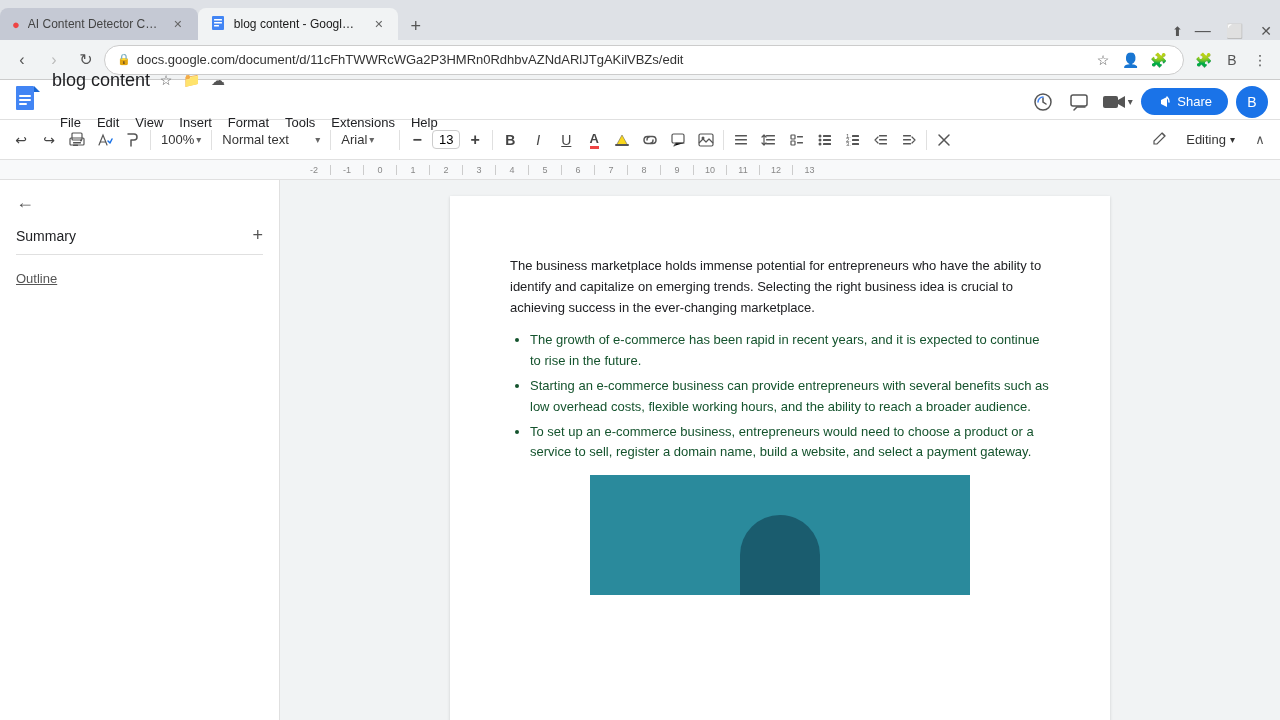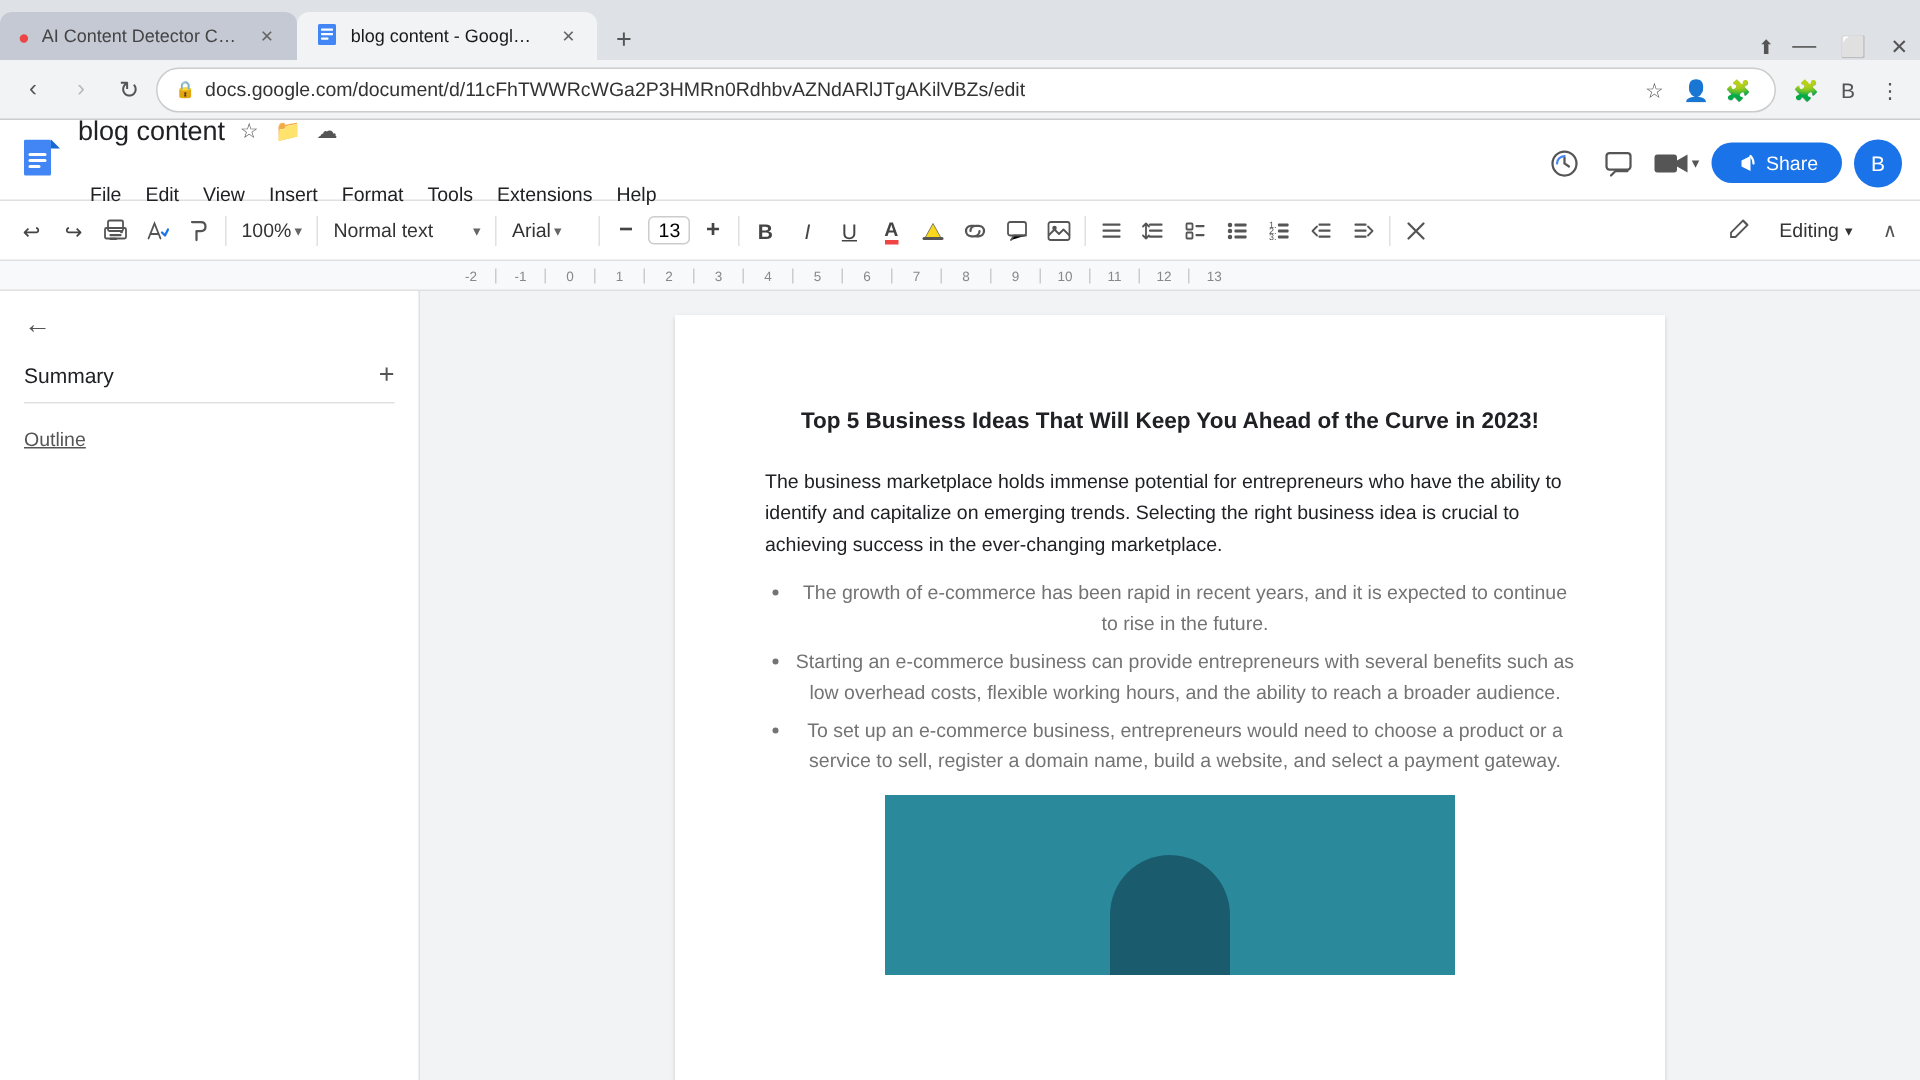--- a/index.html
+++ b/index.html
@@ -61,21 +61,21 @@
     .sidebar-hint { font-size: 12px; color: #888; line-height: 1.4; }
 
     
     .doc-scroll { flex: 1; overflow-y: auto; background: #f1f3f4; padding: 16px 0; display: flex; justify-content: center; }
     .doc-page { background: white; width: 660px; min-height: 860px; padding: 60px 60px 60px 60px; box-shadow: 0 1px 3px rgba(0,0,0,0.15); position: relative; }
 
     .doc-title { text-align: center; font-size: 15px; font-weight: bold; color: #202124; margin-bottom: 20px; line-height: 1.4; }
     .doc-heading1 { font-size: 15px; font-weight: bold; color: #202124; margin: 20px 0 10px 0; }
     .doc-body { font-size: 13px; color: #202124; line-height: 1.6; margin-bottom: 12px; }
     .doc-list { padding-left: 20px; margin-bottom: 12px; }
-    .doc-list li { font-size: 13px; color: #737373; line-height: 1.6; margin-bottom: 4px; list-style-type: disc; text-align: center; }
+    .doc-list li { font-size: 13px; color: #14532d; line-height: 1.6; margin-bottom: 4px; list-style-type: disc; }
     .doc-image { width: 380px; height: 120px; background: #2a7a8c; margin: 12px auto 0; display: flex; align-items: flex-end; justify-content: center; overflow: hidden; position: relative; }
     .doc-image-shape { width: 80px; height: 80px; background: #1a5c6e; border-radius: 50% 50% 0 0; position: absolute; bottom: 0; left: 50%; transform: translateX(-50%); }
 
     
     .doc-scroll::-webkit-scrollbar { width: 8px; }
     .doc-scroll::-webkit-scrollbar-track { background: #f1f3f4; }
     .doc-scroll::-webkit-scrollbar-thumb { background: #ccc; border-radius: 4px; }
 
     .editing-dropdown { display: flex; align-items: center; gap: 4px; padding: 4px 8px; border-radius: 4px; cursor: pointer; font-size: 13px; color: #333; border: 1px solid transparent; }
     .collapse-btn { width: 24px; height: 24px; display: flex; align-items: center; justify-content: center; cursor: pointer; color: #555; border-radius: 4px; }
@@ -131,21 +131,21 @@
       </div>
     </div>
     <div class="addr-icon" style="margin-left:4px;">🧩</div>
     <div class="addr-icon">B</div>
     <div class="addr-icon">⋮</div>
   </div>
 </div>
 
 <div class="docs-app">
 
-  <div class="docs-header" style="height:54px; align-items:center;">
+  <div class="docs-header" style="height:40px; align-items:center;">
     <div class="docs-logo">
       <svg width="24" height="32" viewBox="0 0 24 32">
         <rect x="0" y="0" width="18" height="24" rx="1" fill="#4285f4"></rect>
         <polygon points="18,0 24,6 18,6" fill="#1967d2"></polygon>
         <rect x="3" y="9" width="12" height="2" rx="1" fill="white"></rect>
         <rect x="3" y="13" width="12" height="2" rx="1" fill="white"></rect>
         <rect x="3" y="17" width="8" height="2" rx="1" fill="white"></rect>
       </svg>
     </div>
     <div class="docs-title-area">
@@ -398,23 +398,20 @@
         </div>
         <hr class="sidebar-divider">
       </div>
       <div class="sidebar-section">
         <div class="sidebar-label">Outline</div>
       </div>
     </div>
 
     <div class="doc-scroll">
       <div class="doc-page">
-        <div class="doc-title">
-          Top 5 Business Ideas That Will Keep You Ahead of the Curve in 2023!
-        </div>
 
         <p class="doc-body">The business marketplace holds immense potential for entrepreneurs who have the ability to identify and capitalize on emerging trends. Selecting the right business idea is crucial to achieving success in the ever-changing marketplace.</p>
 
         <ul class="doc-list">
           <li>The growth of e-commerce has been rapid in recent years, and it is expected to continue to rise in the future.</li>
           <li>Starting an e-commerce business can provide entrepreneurs with several benefits such as low overhead costs, flexible working hours, and the ability to reach a broader audience.</li>
           <li>To set up an e-commerce business, entrepreneurs would need to choose a product or a service to sell, register a domain name, build a website, and select a payment gateway.</li>
         </ul>
 
         <div class="doc-image" style="background:#2a8a9c;">

